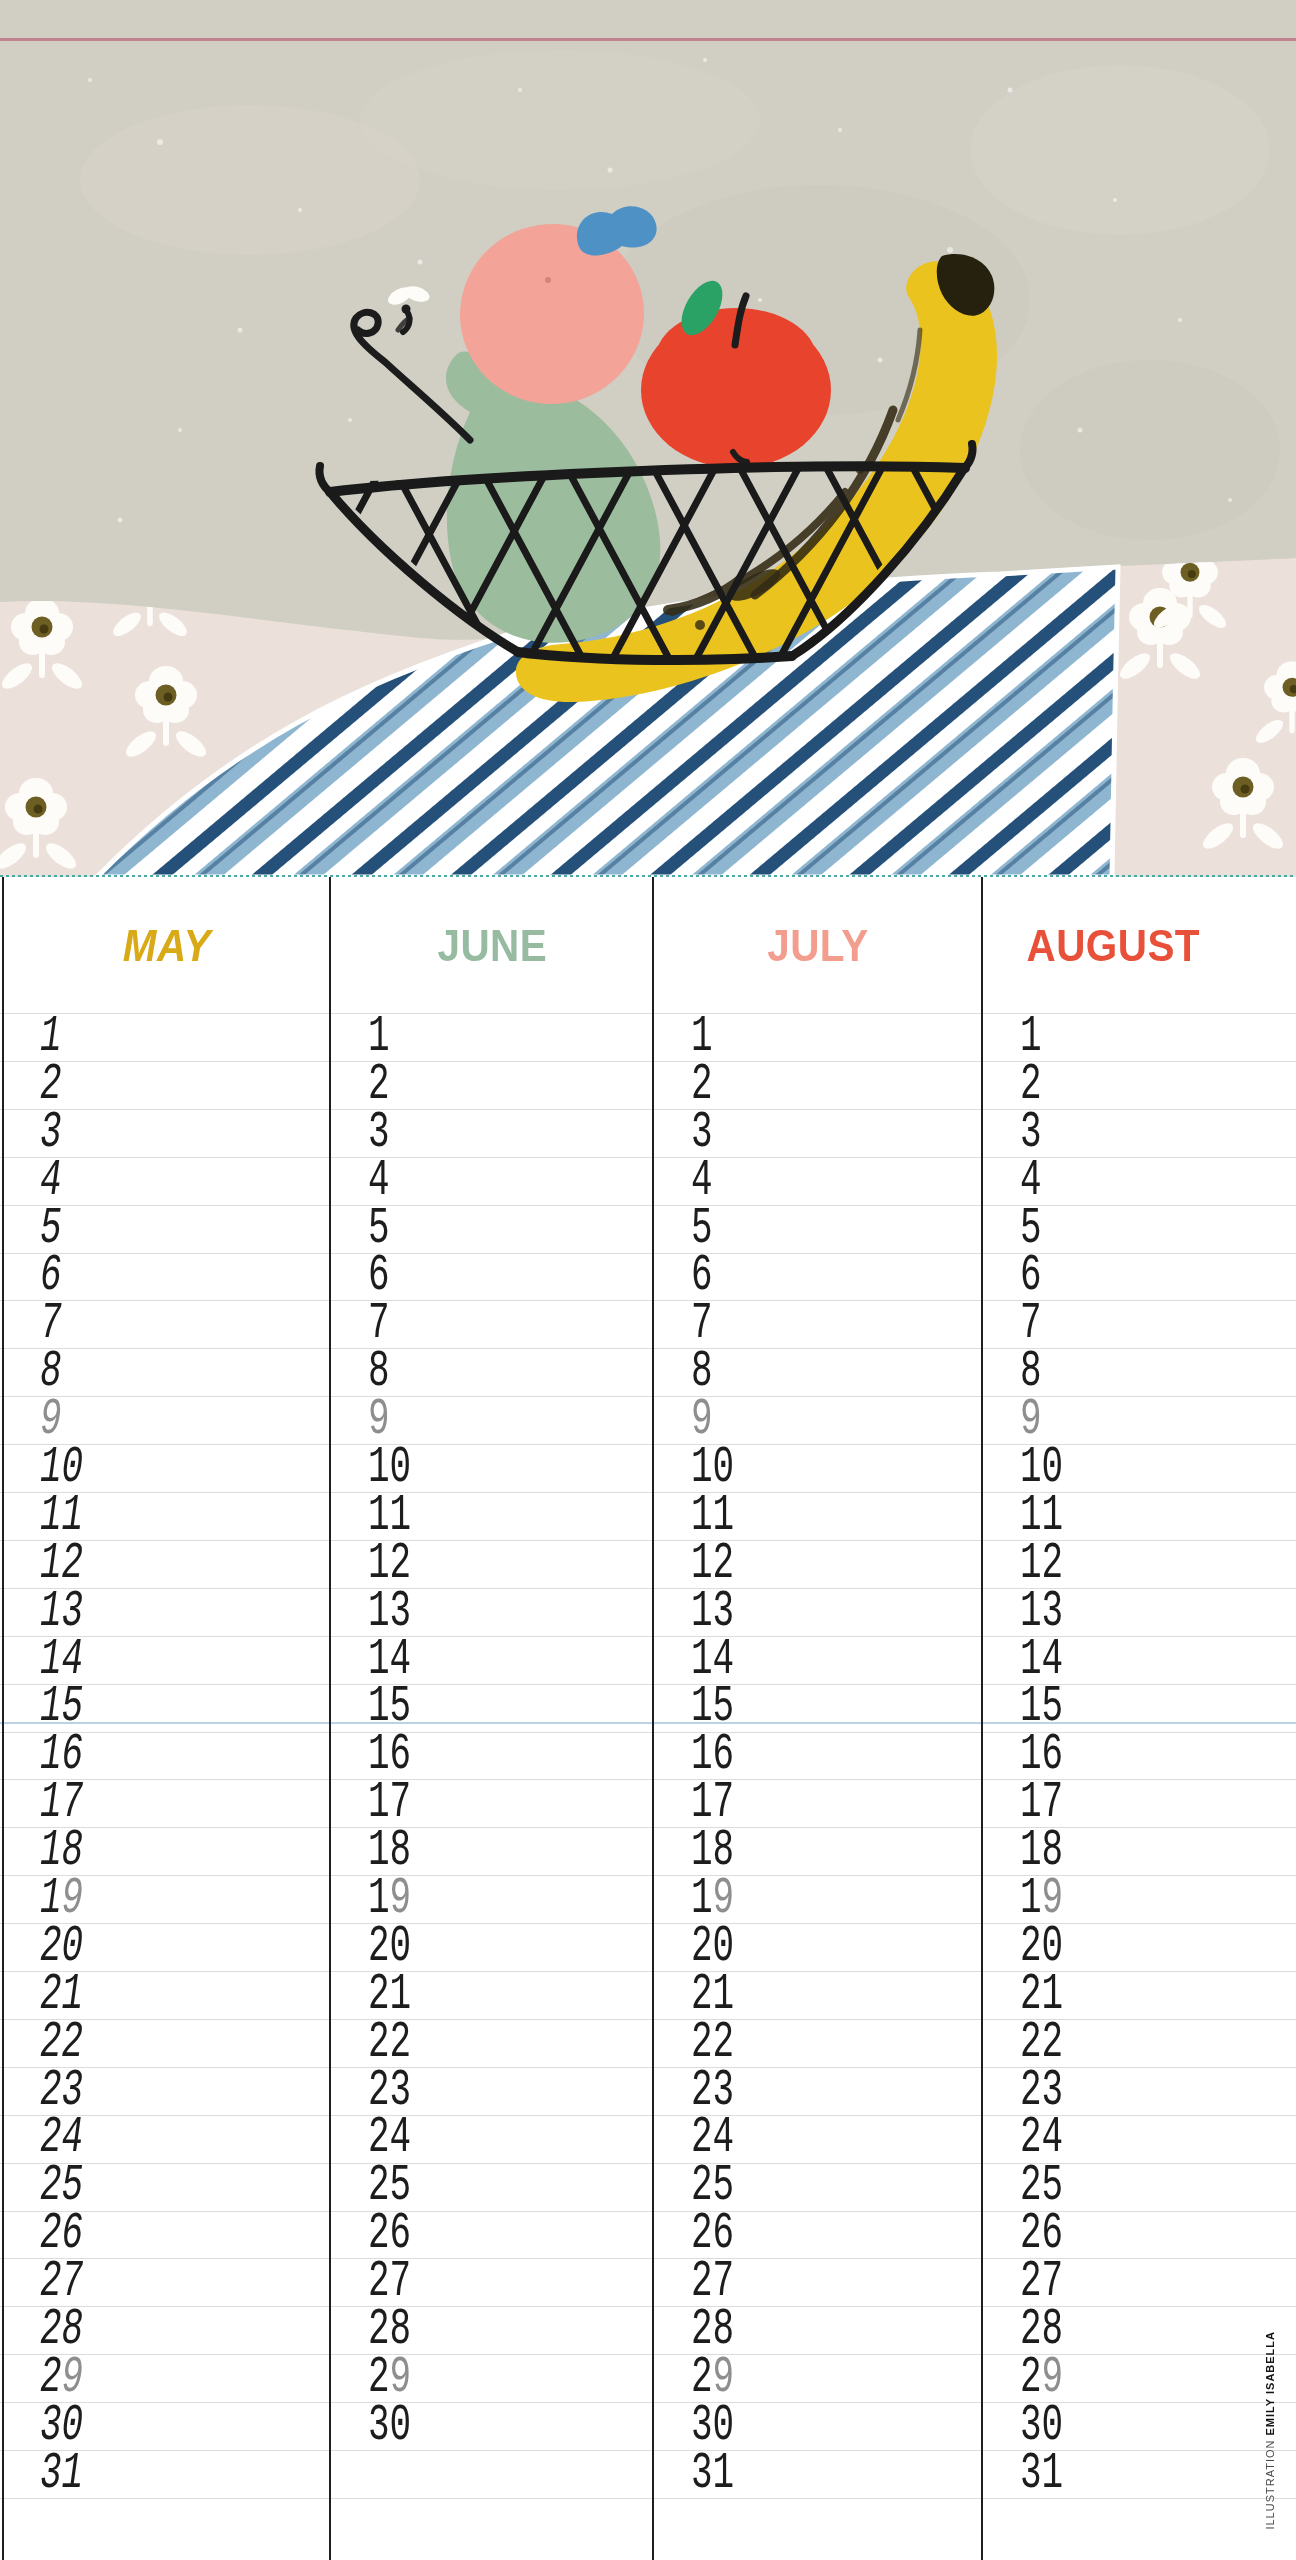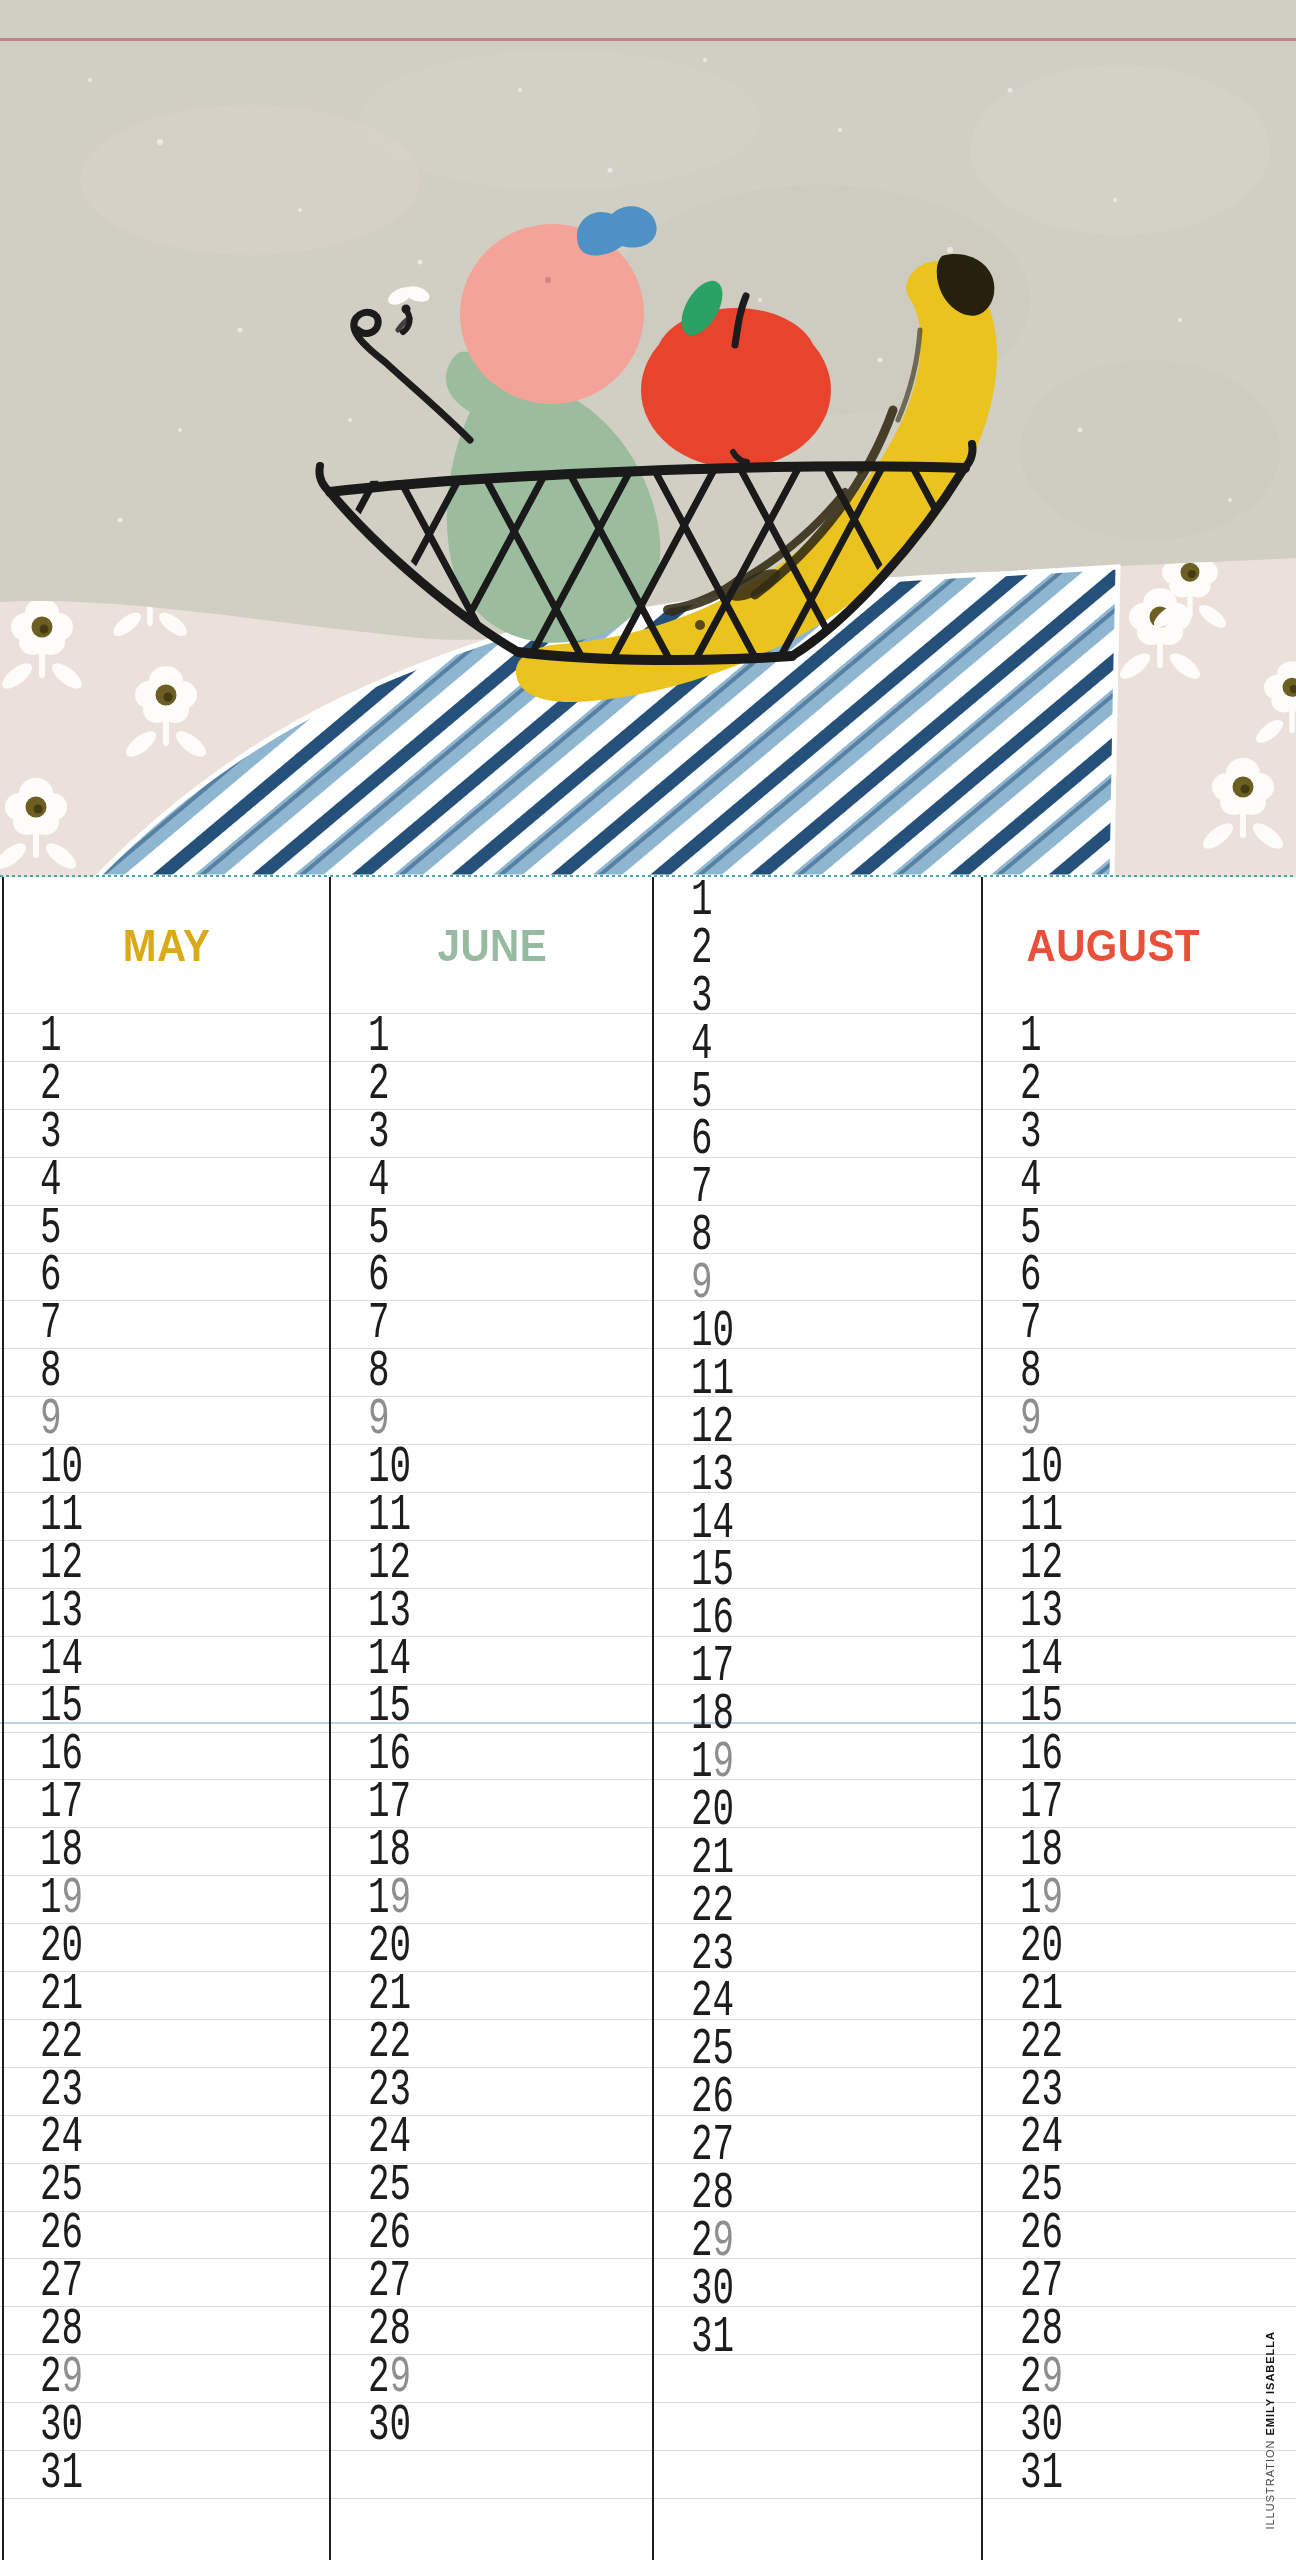--- a/index.html
+++ b/index.html
@@ -235,21 +235,21 @@
       <div class="hline" style="top: 1333.58px;"></div>
       <div class="hline" style="top: 1381.48px;"></div>
       <div class="hline" style="top: 1429.38px;"></div>
       <div class="hline" style="top: 1477.28px;"></div>
       <div class="hline" style="top: 1525.19px;"></div>
       <div class="hline" style="top: 1573.09px;"></div>
       <div class="hline" style="top: 1620.99px;"></div>
     </div>
   <div class="fold-line"></div>
   <div>
-      <div class="col" style="left: 4px; width: 325px;">
+      <div class="col" style="left: 4px; width: 325px; font-style: italic;">
         <div class="month-title">
           <span class="month-title-text" style="color: rgb(217, 170, 23);">MAY</span>
         </div>
         <div class="day-cell">
           <span class="day-num"><span>1</span></span>
         </div>
         <div class="day-cell">
           <span class="day-num"><span>2</span></span>
         </div>
         <div class="day-cell">
@@ -429,20 +429,23 @@
           <span class="day-num"><span>2</span><span>8</span></span>
         </div>
         <div class="day-cell">
           <span class="day-num"><span>2</span><span class="nine">9</span></span>
         </div>
         <div class="day-cell">
           <span class="day-num"><span>3</span><span>0</span></span>
         </div>
       </div>
       <div class="col" style="left: 655px; width: 326px;">
+        <div class="month-title">
+          <span class="month-title-text" style="color: rgb(242, 157, 142);">JULY</span>
+        </div>
         <div class="day-cell">
           <span class="day-num"><span>1</span></span>
         </div>
         <div class="day-cell">
           <span class="day-num"><span>2</span></span>
         </div>
         <div class="day-cell">
           <span class="day-num"><span>3</span></span>
         </div>
         <div class="day-cell">

